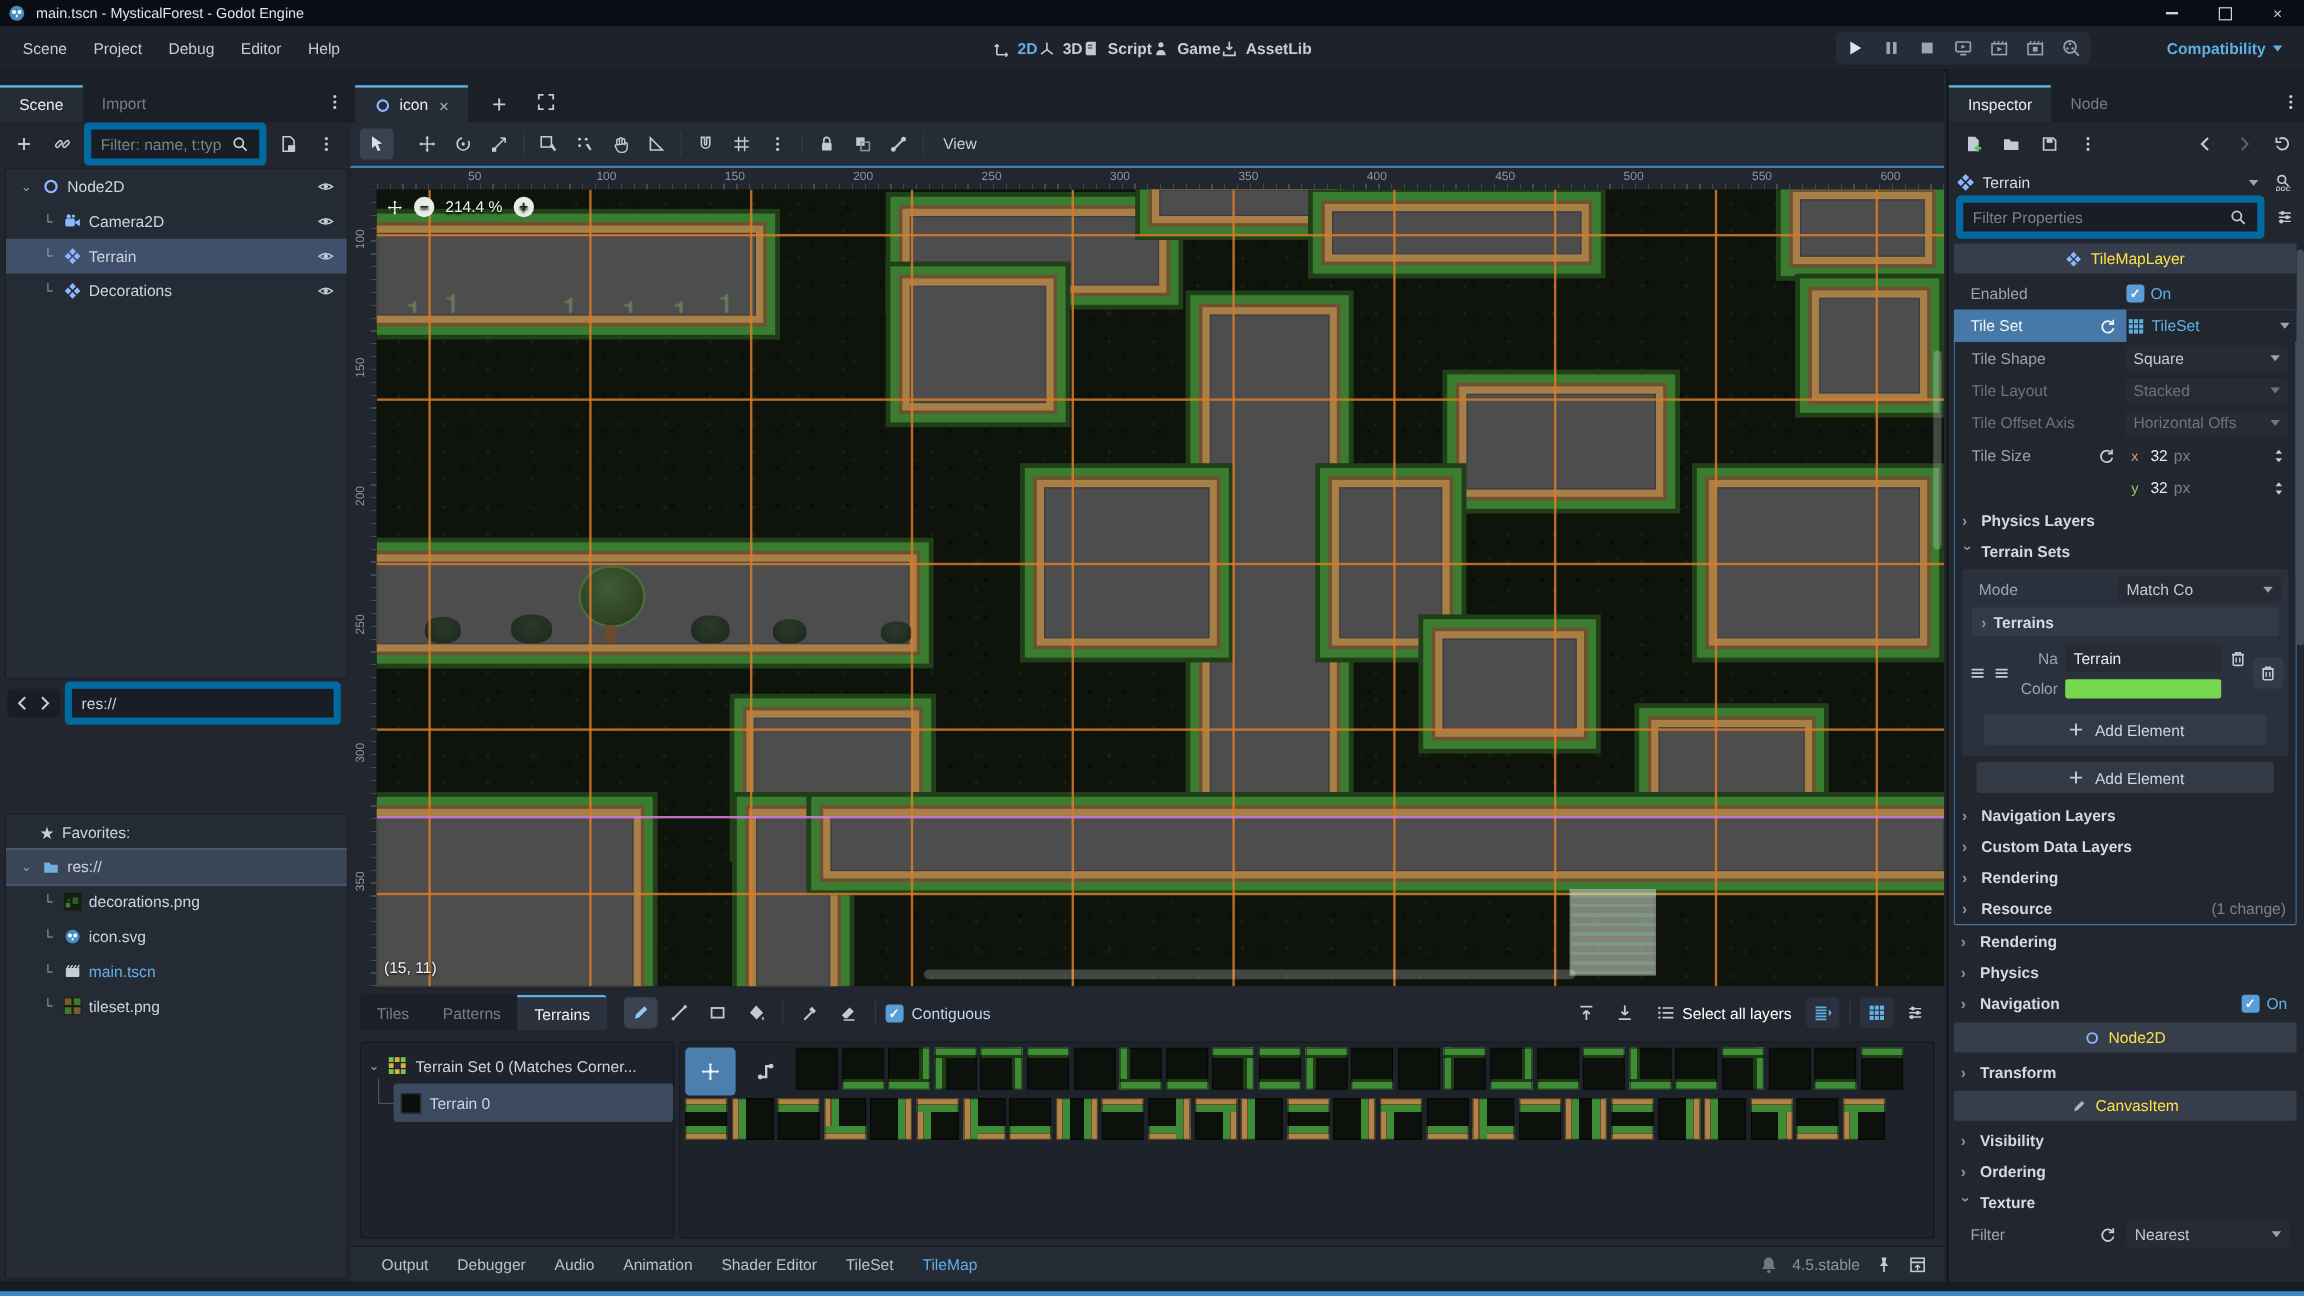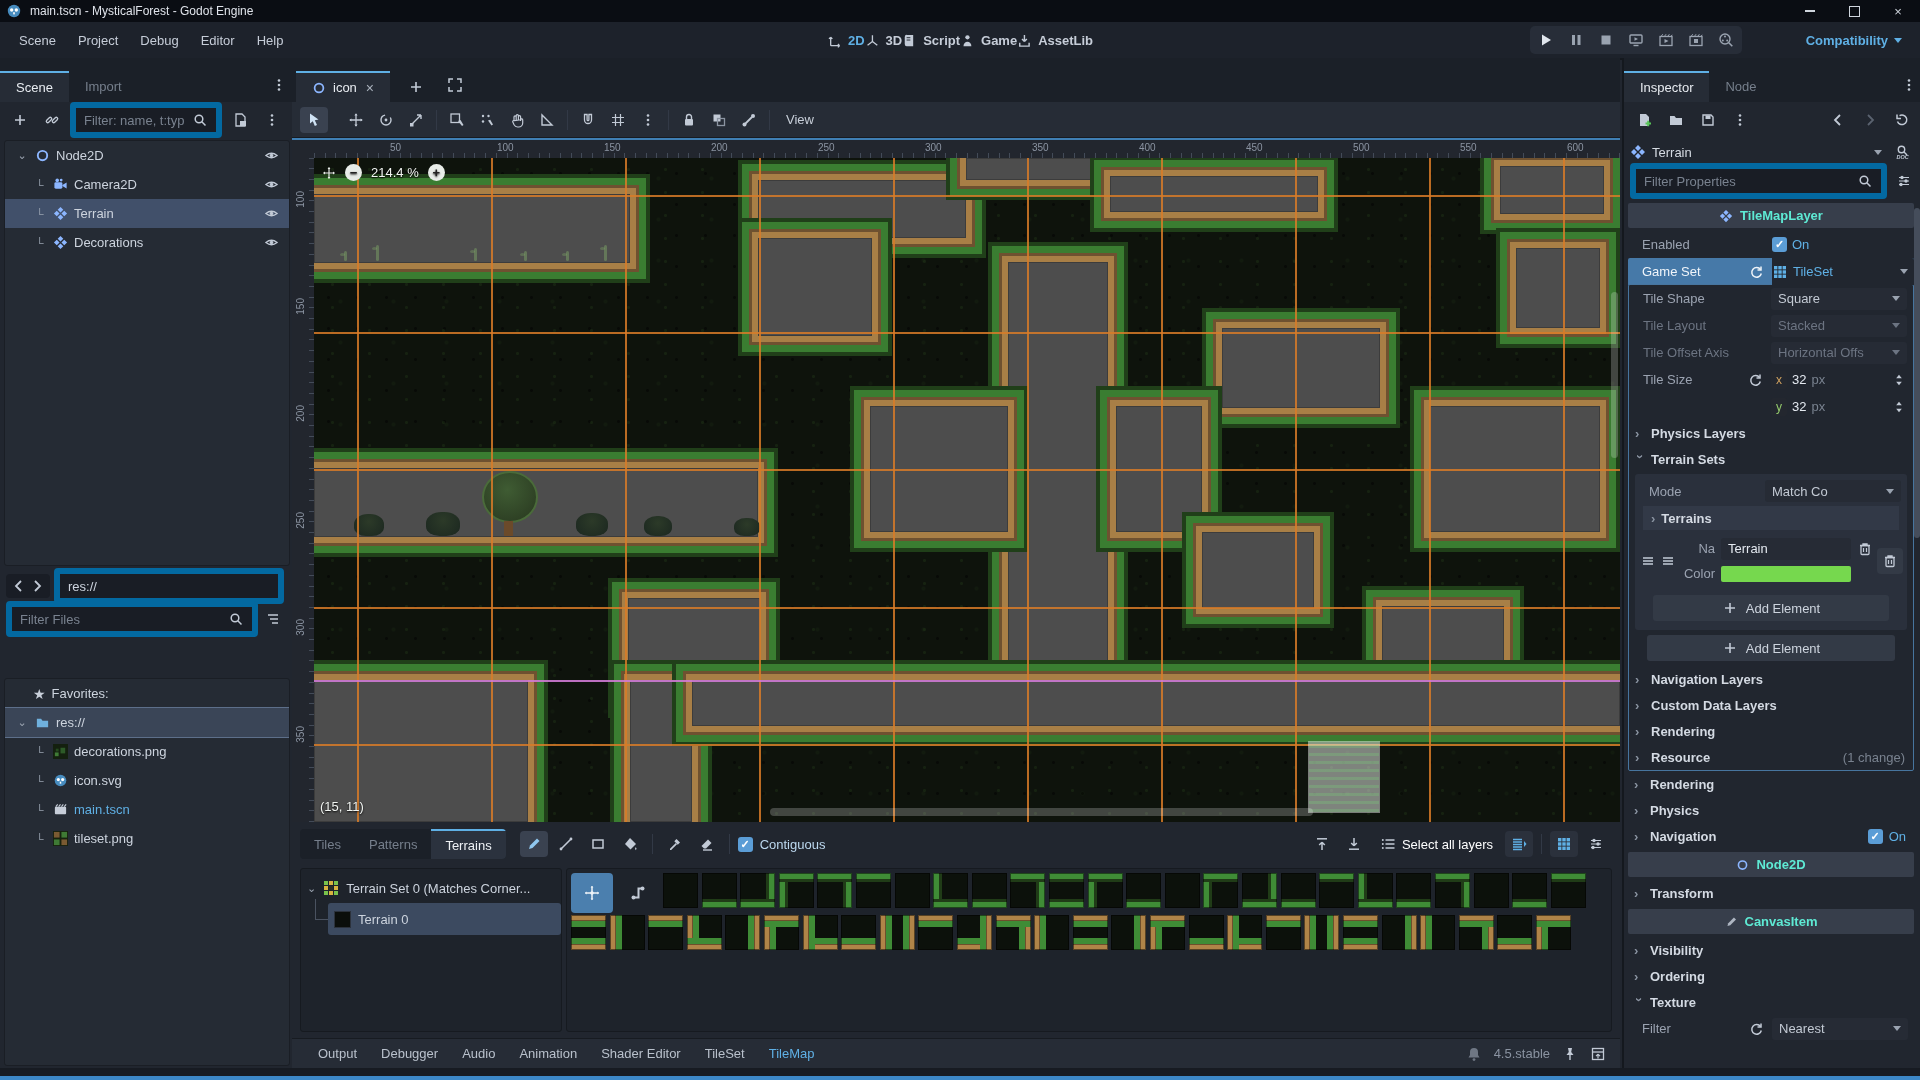--- a/index.html
+++ b/index.html
@@ -115,21 +115,21 @@
   #insp-scroll{position:absolute;left:4px;top:142px;width:286px;height:868px;overflow:hidden}
   .prow{height:27px;display:flex;align-items:center;padding-left:14px}
   .plabel{flex:1;color:#9ba3b1;white-space:nowrap;overflow:hidden}
   .plabel.dimmer{color:#6c7482}
   .pval{width:136px;display:flex;align-items:center;gap:5px;padding-right:6px}
   .dd{flex:1;background:#262b35;border-radius:3px;height:22px;display:flex;align-items:center;padding:0 7px;color:#c3cad4;gap:4px}
   .dd .txt{flex:1;white-space:nowrap;overflow:hidden}
   .dd.dimmer{color:#6c7482}
   .caret-d{width:0;height:0;border-left:4px solid transparent;border-right:4px solid transparent;border-top:5px solid #9aa3b0}
   .checkbox{width:15px;height:15px;background:#5b9dd6;border-radius:3px;color:#fff;font-size:11px;display:flex;align-items:center;justify-content:center;font-weight:bold}
-  .cat{height:25px;background:#373e4b;display:flex;align-items:center;justify-content:center;gap:7px;font-weight:bold;color:#5eead4;border-radius:2px;margin:3px 0}
+  .cat{height:25px;background:#373e4b;display:flex;align-items:center;justify-content:center;gap:7px;font-weight:normal;color:#fde047;border-radius:2px;margin:3px 0}
   .fold{height:26px;display:flex;align-items:center;gap:6px;padding-left:6px;font-weight:bold;color:#d4dae3}
   .fold .chev{color:#8b94a2;font-size:13px;width:10px;display:inline-block}
   .fold .chev.open{transform:rotate(90deg)}
   #tsbox{border:1px solid #47759f;border-radius:2px;margin-top:-1px}
   .badge{width:16px;height:18px;background:#23272f;border-radius:2px;display:flex;align-items:center;justify-content:center;font-size:12px}
   .addel{height:26px;background:#333a46;border-radius:3px;display:flex;align-items:center;justify-content:center;gap:8px;color:#cdd4de;margin:5px 18px}
   .subpanel{background:#2a303c;border-radius:3px;margin:2px 6px;padding:4px 0}
   .subhdr{height:24px;background:#323947;display:flex;align-items:center;gap:6px;padding-left:8px;font-weight:bold;margin:2px 8px;color:#d4dae3}
   .scrollthumb{position:absolute;background:#454d5b;border-radius:3px}
 </style>
@@ -408,38 +408,20 @@
             </i>
           <i class="ic" style="width:18px">
               <svg width="16" height="16" viewBox="0 0 16 16">
                 <path d="M6 3l5 5-5 5" stroke="currentColor" stroke-width="1.8" fill="none"></path>
               </svg>
             </i>
         </div>
         <div class="input" style="color:#cdd4de">
           <span class="ph">res://</span>
         </div>
-      </div>
-      <div class="toolrow" style="height:30px">
-        <div class="input">
-          <span class="ph">Filter Files</span>
-          <i class="ic">
-              <svg width="16" height="16" viewBox="0 0 16 16">
-                <circle cx="7" cy="7" r="3.8" fill="none" stroke="currentColor" stroke-width="1.5"></circle>
-                <path d="M9.8 9.8L13.5 13.5" stroke="currentColor" stroke-width="1.5"></path>
-              </svg>
-            </i>
-        </div>
-        <div class="tbtn" style="width:22px">
-            <i class="ic">
-              <svg width="16" height="16" viewBox="0 0 16 16">
-                <path d="M3 4h10M5 8h8M7 12h6" stroke="currentColor" stroke-width="1.3"></path>
-              </svg>
-            </i>
-          </div>
       </div>
     </div>
     <div id="fs-tree">
         <div class="trow">
           <span style="width:22px;flex:0 0 auto"></span>
           <span style="color:#c8cfd9;font-size:14px">★</span>
           <span class="lbl">Favorites:</span>
         </div>
         <div class="trow fs-sel">
           <span style="width:4px;flex:0 0 auto"></span>
@@ -1134,21 +1116,21 @@
 
       <div class="prow">
         <span class="plabel">Enabled</span>
         <span class="pval">
           <span class="checkbox">✓</span>
           <span class="blue">On</span>
         </span>
       </div>
 
       <div class="prow" style="background:#4679a8;border-radius:2px 2px 0 0">
-        <span class="plabel" style="color:#f0f5fa">Game Set</span>
+        <span class="plabel" style="color:#f0f5fa">Tile Set</span>
         <i class="ic" style="color:#eef3f8;margin-right:8px">
             <svg width="16" height="16" viewBox="0 0 16 16">
               <path d="M12.5 5.5a4.8 4.8 0 10.8 4" fill="none" stroke="currentColor" stroke-width="1.5"></path>
               <path d="M13 2.5v3.5H9.5" fill="none" stroke="currentColor" stroke-width="1.5"></path>
             </svg>
           </i>
         <span class="pval" style="background:#21262f;height:27px;border-radius:0 2px 0 0">
           <i class="ic" style="color:#5fb0e5">
               <svg width="16" height="16" viewBox="0 0 16 16">
                 <rect x="2" y="2" width="3.4" height="3.4" fill="currentColor"></rect>

